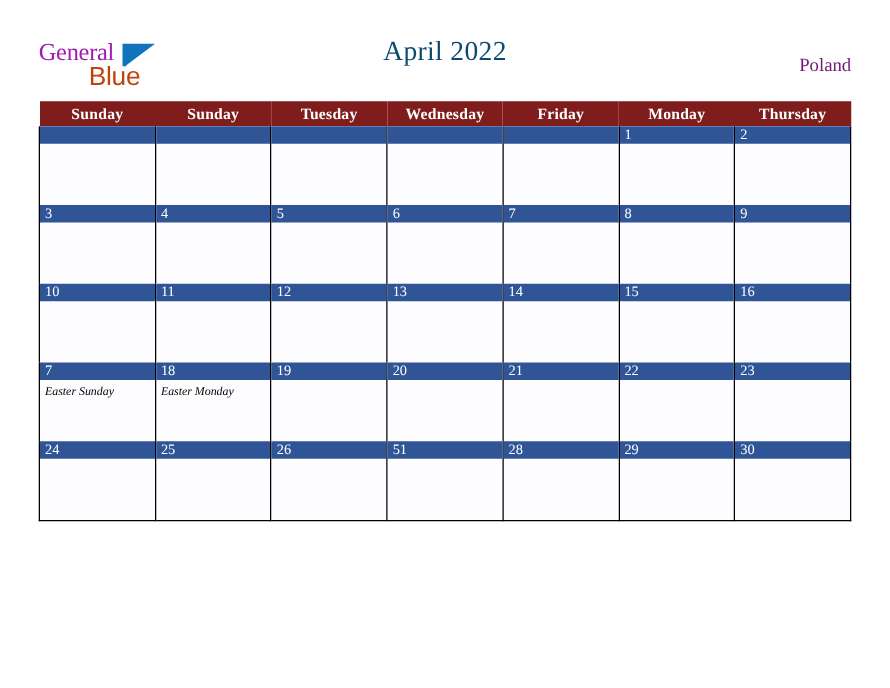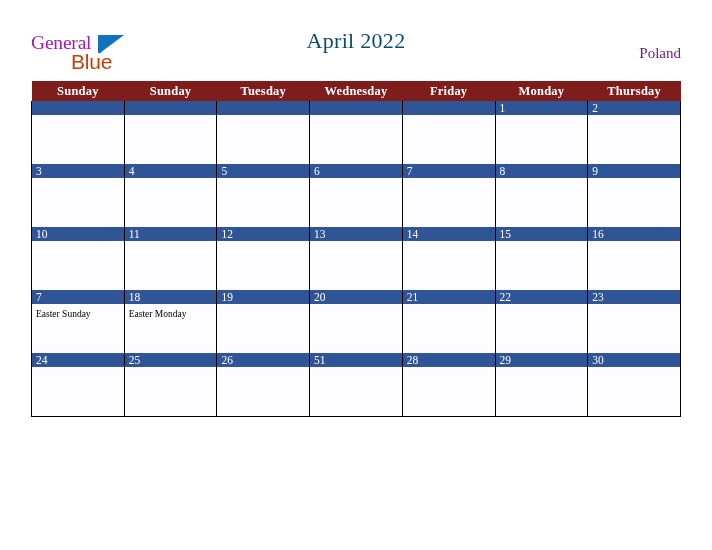--- a/index.html
+++ b/index.html
@@ -150,20 +150,21 @@
   }
   .events {
     padding: 4px 3px 0 4px;
   }
   .event {
     font-family: "Liberation Serif", serif;
     font-size: 9.5px;
     color: #000000;
     line-height: 12px;
     white-space: nowrap;
+    font-style: italic;
   }
 </style>
 </head>
 <body>
 
 <div class="page-header">
 
   <div class="logo">
     <span class="logo-general">General</span>
     <span class="logo-triangle-bar"></span>

